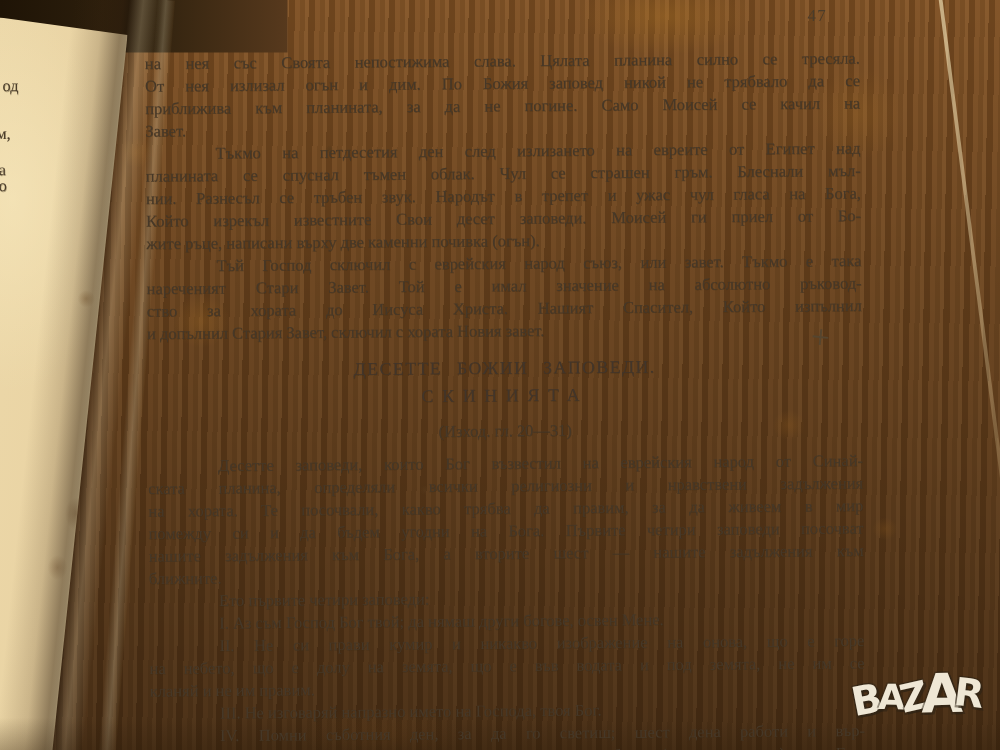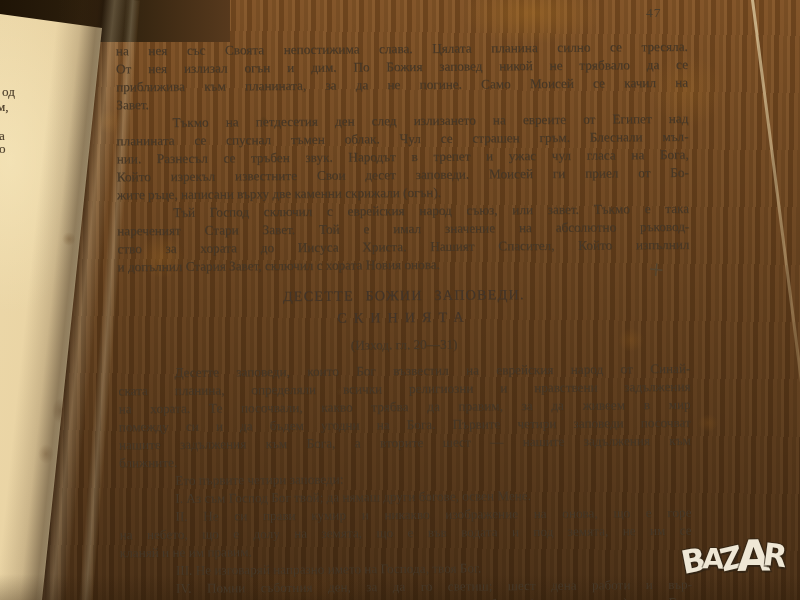--- a/index.html
+++ b/index.html
@@ -66,21 +66,21 @@
   .mt8{margin-top:8px;}
 
   .pageno{position:absolute;left:646px;top:5px;z-index:5;font-size:13.5px;
       letter-spacing:1px;color:#4a3c2a;}
   .cross{position:absolute;left:648px;top:257px;z-index:5;font-size:20px;
       color:#55452f;transform:rotate(6deg);font-family:"DejaVu Serif",serif;}
 
   
   .frag{position:absolute;z-index:5;font-size:13px;color:#4c3e2b;
       text-shadow:.3px .4px .5px rgba(60,45,25,.4);}
-  .f1{left:2px;top:84px;}
+  .f1{left:2px;top:61px;}
   .f2{left:-3px;top:99px;}
   .f3{left:-1px;top:128px;}
   .f4{left:-1px;top:141px;}
 
   
   .wm{position:absolute;left:681px;top:533px;z-index:10;transform:rotate(-4deg);
       font-family:"DejaVu Sans","Liberation Sans",sans-serif;font-weight:bold;
       color:#f6efdd;opacity:.96;white-space:nowrap;}
   .wl{display:inline-block;line-height:1;
       text-shadow:2px 2px 0 rgba(45,35,22,.6),-1px -1px 0 rgba(45,35,22,.45),
@@ -135,27 +135,27 @@
         <div class="tline just"><span>на нея със Своята непостижима слава. Цялата планина силно се тресяла.</span></div>
         <div class="tline just"><span>От нея излизал огън и дим. По Божия заповед никой не трябвало да се</span></div>
         <div class="tline just"><span>приближива към планината, за да не погине. Само Моисей се качил на</span></div>
         <div class="tline"><span>Завет.</span></div>
       </div>
     <div class="para">
         <div class="tline ind just"><span>Тъкмо на петдесетия ден след излизането на евреите от Египет над</span></div>
         <div class="tline just"><span>планината се спуснал тъмен облак. Чул се страшен гръм. Блеснали мъл-</span></div>
         <div class="tline just"><span>нии. Разнесъл се тръбен звук. Народът в трепет и ужас чул гласа на Бога,</span></div>
         <div class="tline just"><span>Който изрекъл известните Свои </span><span class="it">десет заповеди</span><span>. Моисей ги приел от Бо-</span></div>
-        <div class="tline"><span>жите ръце, написани върху две каменни </span><span class="it">скрижали</span><span> (огън).</span></div>
+        <div class="tline"><span>жите ръце, написани върху две каменни </span><span class="it">почивка</span><span> (огън).</span></div>
       </div>
     <div class="para">
         <div class="tline ind just"><span>Тъй Господ сключил с еврейския народ съюз, или </span><span class="it">завет</span><span>. Тъкмо е така</span></div>
         <div class="tline just"><span>нареченият </span><span class="it">Стари Завет</span><span>. Той е имал значение на абсолютно ръковод-</span></div>
         <div class="tline just"><span>ство за хората до Иисуса Христа. Нашият Спасител, Който изпълнил</span></div>
-        <div class="tline"><span>и допълнил Стария Завет, сключил с хората </span><span class="it">Новия онова</span><span>.</span></div>
+        <div class="tline"><span>и допълнил Стария Завет, сключил с хората </span><span class="it">Новия завет</span><span>.</span></div>
       </div>
     <div class="h1">ДЕСЕТТЕ БОЖИИ ЗАПОВЕДИ.</div>
     <div class="h2">СКИНИЯТА</div>
     <div class="ref">(Изход. гл. 20—31)</div>
     <div class="para mt8">
         <div class="tline ind just"><span>Десетте заповеди, които Бог възвестил на еврейския народ от Синай-</span></div>
         <div class="tline just"><span>ската планина, определяли всички религиозни и нравствени задължения</span></div>
         <div class="tline just"><span>на хората. Те посочвали, какво трябва да правим, за да живеем в мир</span></div>
         <div class="tline just"><span>помежду си и да бъдем угодни на Бога. Първите четири заповеди посочват</span></div>
         <div class="tline just"><span>нашите задължения към Бога, а вторите шест — нашите задължения към</span></div>

